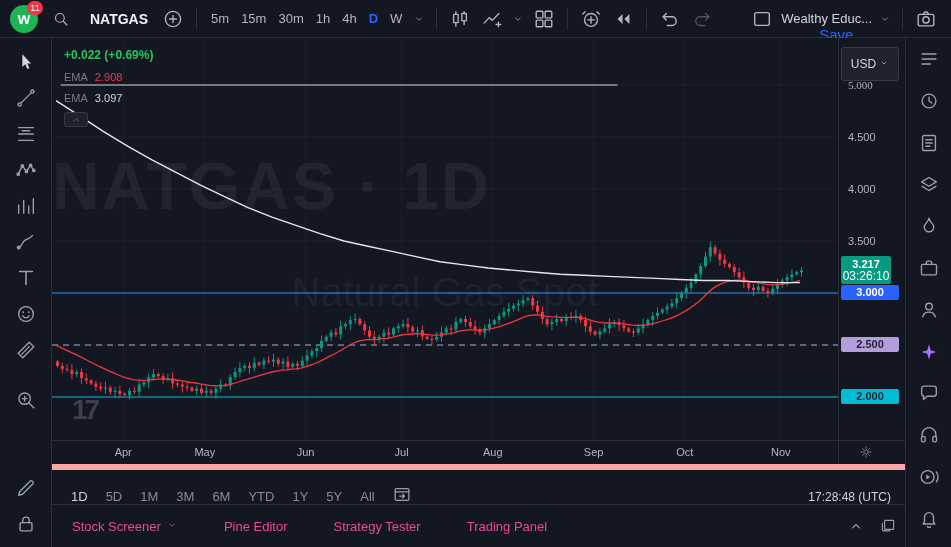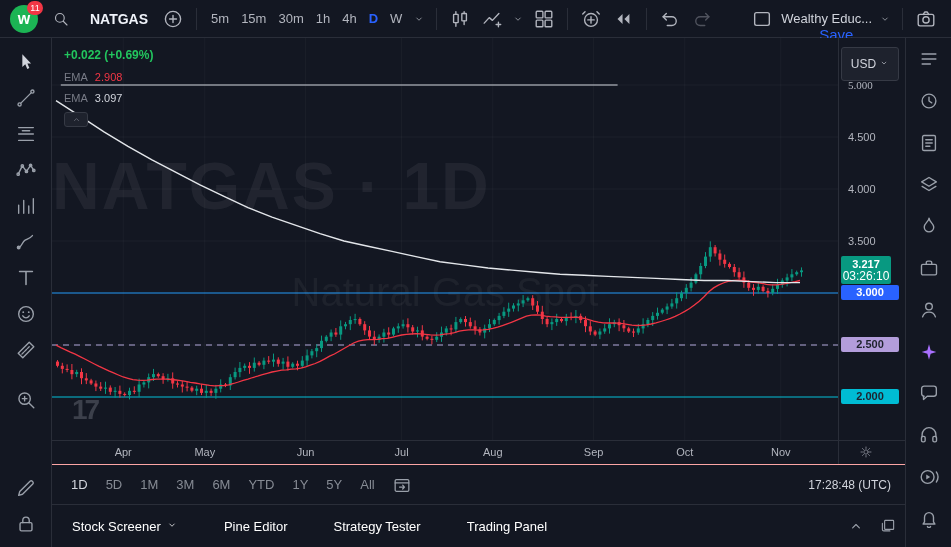--- a/index.html
+++ b/index.html
@@ -45,27 +45,27 @@
 .legend .change{font-size:12px;font-weight:600;color:#22c55e}
 .legend .ema-row{margin-top:9px;font-size:11px;color:#787b86}
 .legend .ema-row .val{margin-left:7px}
 .val-red{color:#f23645}
 .val-light{color:#d1d4dc}
 .collapse-btn{margin-top:8px;width:24px;height:15px;background:#1e222d;border:1px solid #363a45;border-radius:3px;display:flex;align-items:center;justify-content:center;color:#787b86;cursor:pointer}
 .watermark-title{position:absolute;left:0;top:110px;width:786px;text-align:left;font-size:66px;font-weight:700;color:rgba(178,181,190,0.09);letter-spacing:2px;pointer-events:none;white-space:nowrap}
 .watermark-sub{position:absolute;left:0;top:232px;width:786px;text-align:center;font-size:40px;color:rgba(178,181,190,0.07);pointer-events:none;white-space:nowrap}
 .tv-logo{position:absolute;left:20px;top:356px;font-size:28px;font-weight:900;color:#3c404b;letter-spacing:-3px;pointer-events:none}
 .usd-btn{position:absolute;left:789px;top:9px;width:58px;height:34px;background:#1e222d;border:1px solid #363a45;border-radius:3px;display:flex;align-items:center;justify-content:center;gap:3px;font-size:12px;color:#d1d4dc;z-index:6;cursor:pointer}
-.tf-bar{height:40px;flex:0 0 40px;border-top:1px solid #fca5a5;display:flex;align-items:center;padding:0 10px;position:relative}
+.tf-bar{height:40px;flex:0 0 40px;border-top:6px solid #fca5a5;display:flex;align-items:flex-end;padding:0 10px;position:relative}
 .range-btn{padding:0 9px;font-size:13px;color:#868b94;cursor:pointer}
 .range-btn.active{color:#d1d4dc}
 .goto-btn{margin-left:8px;color:#9aa0aa;display:flex;align-items:center;cursor:pointer}
 .clock{position:absolute;right:14px;font-size:12px;color:#d1d4dc;cursor:pointer}
 .bottom-panel{height:43px;flex:0 0 43px;border-top:1px solid #2a2e39;display:flex;align-items:center;padding-left:20px;gap:46px;position:relative}
-.bp-item{font-size:13px;color:#ffffff;display:flex;align-items:flex-end;gap:5px;cursor:pointer;white-space:nowrap}
+.bp-item{font-size:13px;color:#ec4899;display:flex;align-items:flex-end;gap:5px;cursor:pointer;white-space:nowrap}
 .bp-icons{position:absolute;right:8px;display:flex;gap:14px;align-items:center;color:#9aa0aa}
 .bp-icons>div{cursor:pointer;display:flex;align-items:center}
 </style>
 </head>
 <body>
 
 <div class="app">
 
   <header class="topbar">
     <div class="tb-group">

